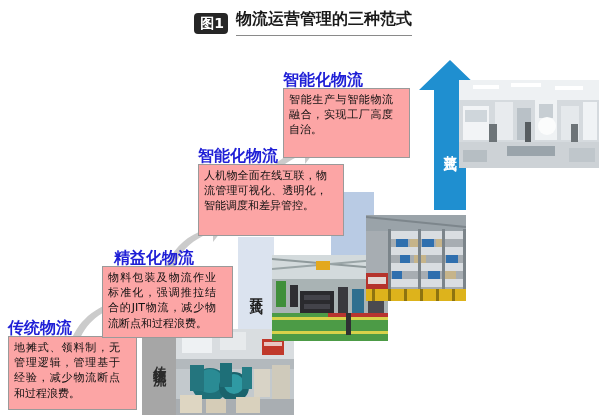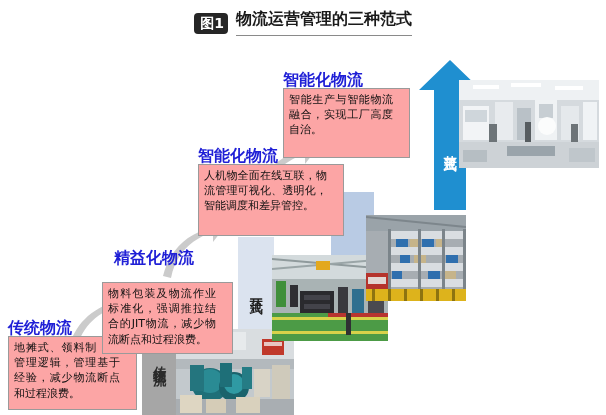--- a/index.html
+++ b/index.html
@@ -302,21 +302,21 @@
       <rect x="48" y="66" width="48" height="10" fill="#9aa4ab"></rect>
       <rect x="4" y="70" width="24" height="12" fill="#b6bec3"></rect>
       <rect x="110" y="68" width="26" height="14" fill="#bfc6cb"></rect>
     </svg>
   </div>
 
   <div class="stage-head" style="left:8px; top:280px;">传统物流</div>
   <div class="stage-box" style="left:8px; top:296px; width:129px; height:74px;">地摊式、领料制，无管理逻辑，管理基于经验，减少物流断点和过程浪费。</div>
 
   <div class="stage-head" style="left:114px; top:210px;">精益化物流</div>
-  <div class="stage-box" style="left:102px; top:226px; width:131px; height:72px;margin-top:16px;">物料包装及物流作业标准化，强调推拉结合的JIT物流，减少物流断点和过程浪费。</div>
+  <div class="stage-box" style="left:102px; top:226px; width:131px; height:72px;">物料包装及物流作业标准化，强调推拉结合的JIT物流，减少物流断点和过程浪费。</div>
 
   <div class="stage-head" style="left:198px; top:108px;">智能化物流</div>
   <div class="stage-box" style="left:198px; top:124px; width:146px; height:72px;">人机物全面在线互联，物流管理可视化、透明化，智能调度和差异管控。</div>
 
   <div class="stage-head" style="left:283px; top:32px;">智能化物流</div>
   <div class="stage-box" style="left:283px; top:48px; width:127px; height:70px;">智能生产与智能物流融合，实现工厂高度自治。</div>
 
 </div>
 
 </body></html>

